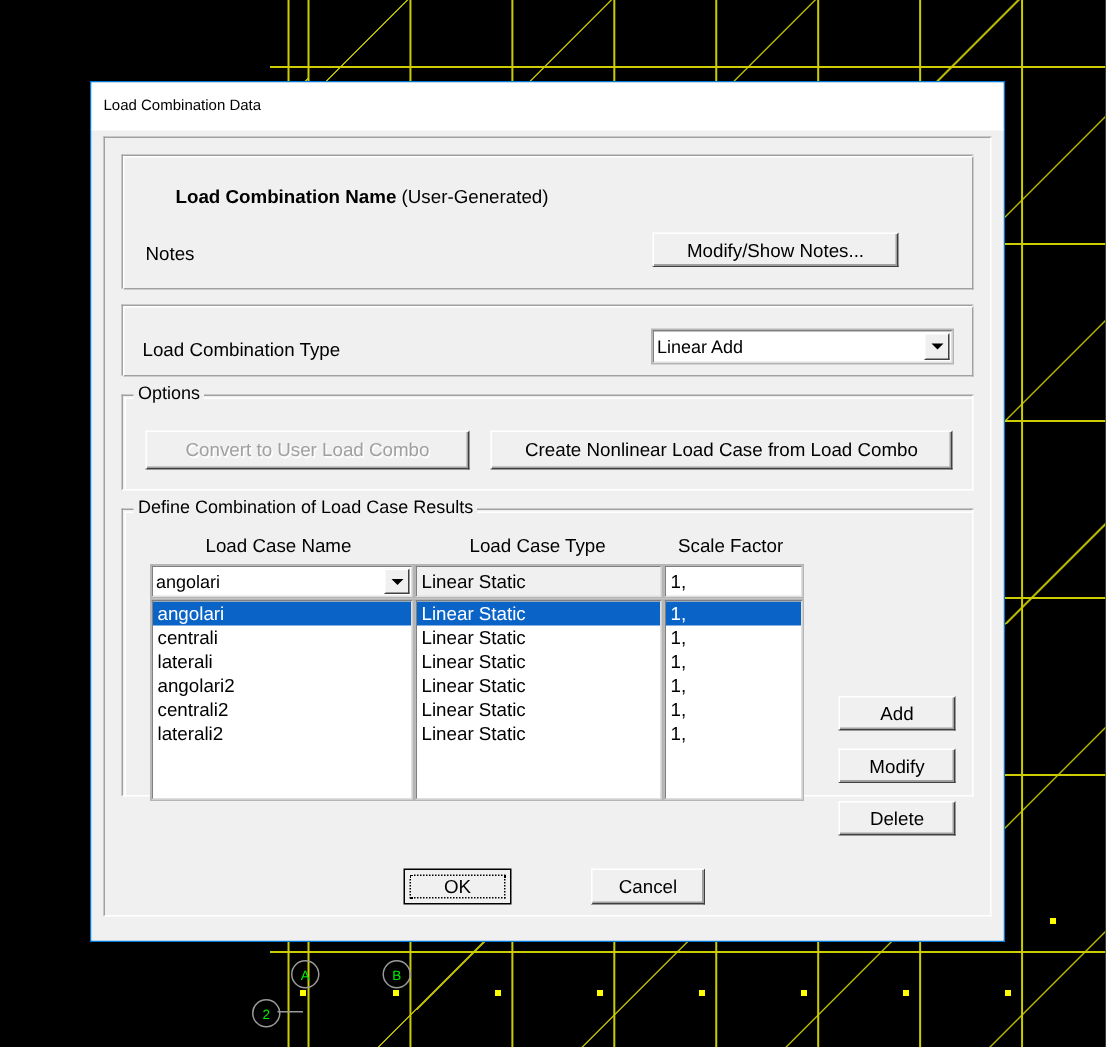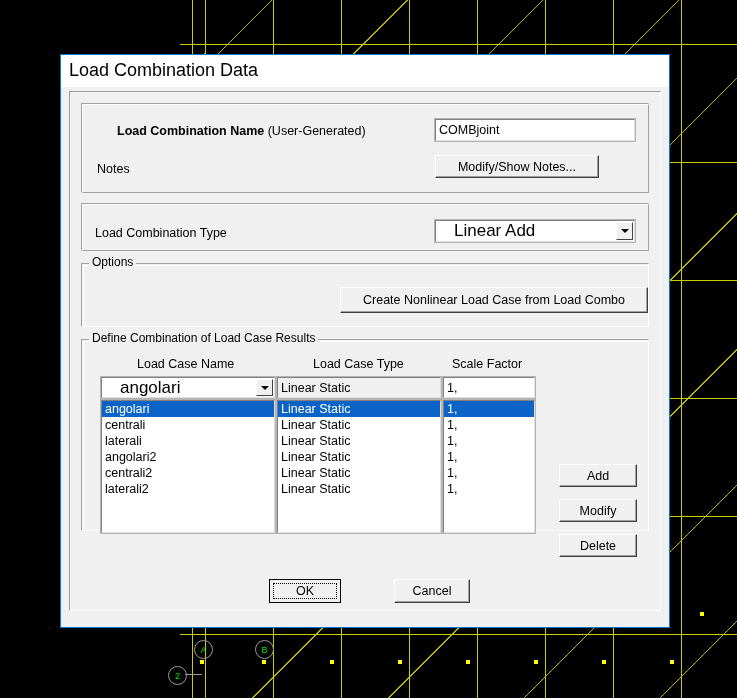--- a/index.html
+++ b/index.html
@@ -31,21 +31,21 @@
 
   
   #dialog{
     position:absolute;left:60px;top:54px;width:610px;height:574px;
     background:#f0f0f0;border:1px solid #0078d7;box-sizing:border-box;
   }
   #titlebar{
     height:32px;background:#ffffff;border-bottom:1px solid #ffffff;
     display:flex;align-items:center;padding-left:8px;box-sizing:border-box;
   }
-  #titlebar .t{font-size:18px;color:#000;font-family:"Liberation Sans",sans-serif;}
+  #titlebar .t{font-size:10px;color:#000;font-family:"Liberation Sans",sans-serif;}
 
   #client{position:absolute;left:0;top:32px;width:608px;height:540px;background:#f0f0f0;}
 
   
   #outerpanel{
     position:absolute;left:8px;top:4px;width:592px;height:520px;
     border-top:1px solid #a0a0a0;border-left:1px solid #a0a0a0;
     border-right:1px solid #ffffff;border-bottom:1px solid #ffffff;
     box-sizing:border-box;
   }
@@ -112,21 +112,21 @@
     position:absolute;left:3px;top:3px;right:3px;bottom:3px;
     border:1px dotted #000;pointer-events:none;
   }
 
   
   .combo{
     position:absolute;box-sizing:border-box;background:#ffffff;
     border-top:1px solid #808080;border-left:1px solid #808080;
     border-right:1px solid #dfdfdf;border-bottom:1px solid #dfdfdf;
     outline:1px solid #b5b5b5;
-    font-size:17px;color:#000;display:flex;align-items:center;padding-left:18px;
+    font-size:12px;color:#000;display:flex;align-items:center;padding-left:2px;
   }
   .combo .arrowbtn{
     position:absolute;right:1px;top:1px;bottom:1px;width:17px;background:#f0f0f0;
     border-top:1px solid #ffffff;border-left:1px solid #ffffff;
     border-right:1px solid #404040;border-bottom:1px solid #404040;
     box-sizing:border-box;display:flex;align-items:center;justify-content:center;
   }
   .combo .arrowbtn i{
     width:0;height:0;border-left:4px solid transparent;border-right:4px solid transparent;
     border-top:4px solid #000;display:block;
@@ -179,23 +179,20 @@
   <div id="client">
 
     <div id="outerpanel"></div>
 
     <div class="etchbox" style="left:20px;top:16px;width:568px;height:90px;"></div>
 
     <div class="lbl lbl-b" style="left:36px;top:37px;padding-left:20px;">
       <span>Load Combination Name</span><span style="font-weight:normal;"> (User-Generated)</span>
     </div>
 
-    <div class="tinput" style="left:374px;top:32px;width:200px;height:22px;">
-      <span>COMBjoint</span>
-    </div>
 
     <div class="lbl" style="left:36px;top:75px;text-align:center;">Notes</div>
 
     <div class="btn" style="left:374px;top:68px;width:164px;height:23px;">
       <div class="inner"></div>
       <span>Modify/Show Notes...</span>
     </div>
 
     <div class="etchbox" style="left:20px;top:116px;width:568px;height:48px;"></div>
 
@@ -206,22 +203,26 @@
       <span class="arrowbtn">
           <i></i>
         </span>
     </div>
 
     <div class="groupbox" style="left:20px;top:176px;width:568px;height:64px;">
       <div class="gb-frame"></div>
       <div class="gb-cap">Options</div>
     </div>
 
-
-    <div class="btn" style="left:279px;top:200px;width:308px;height:26px;">
+    <div class="btn disabled" style="left:36px;top:200px;width:216px;height:26px;">
+      <div class="inner"></div>
+      <span>Convert to User Load Combo</span>
+    </div>
+
+    <div class="btn" style="left:266px;top:200px;width:308px;height:26px;">
       <div class="inner"></div>
       <span>Create Nonlinear Load Case from Load Combo</span>
     </div>
 
     <div class="groupbox" style="left:20px;top:252px;width:568px;height:192px;">
       <div class="gb-frame"></div>
       <div class="gb-cap">Define Combination of Load Case Results</div>
     </div>
 
     <div class="lbl" style="left:76px;top:270px;">Load Case Name</div>

